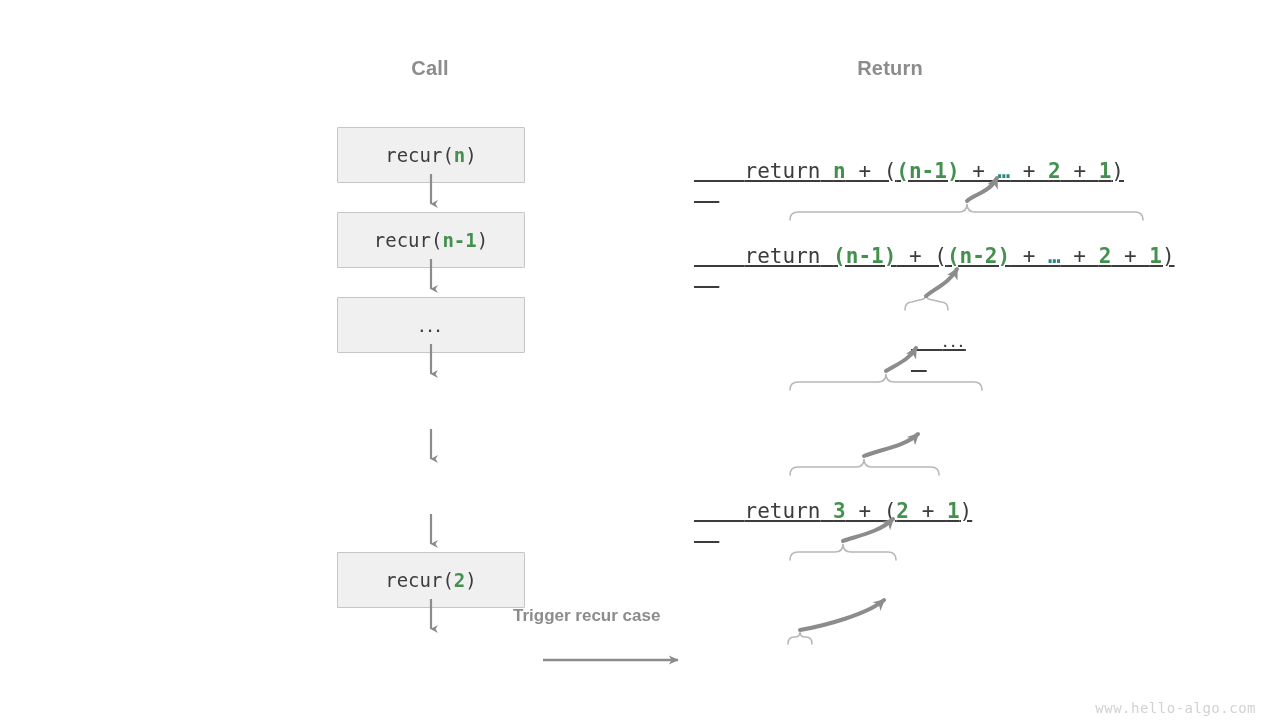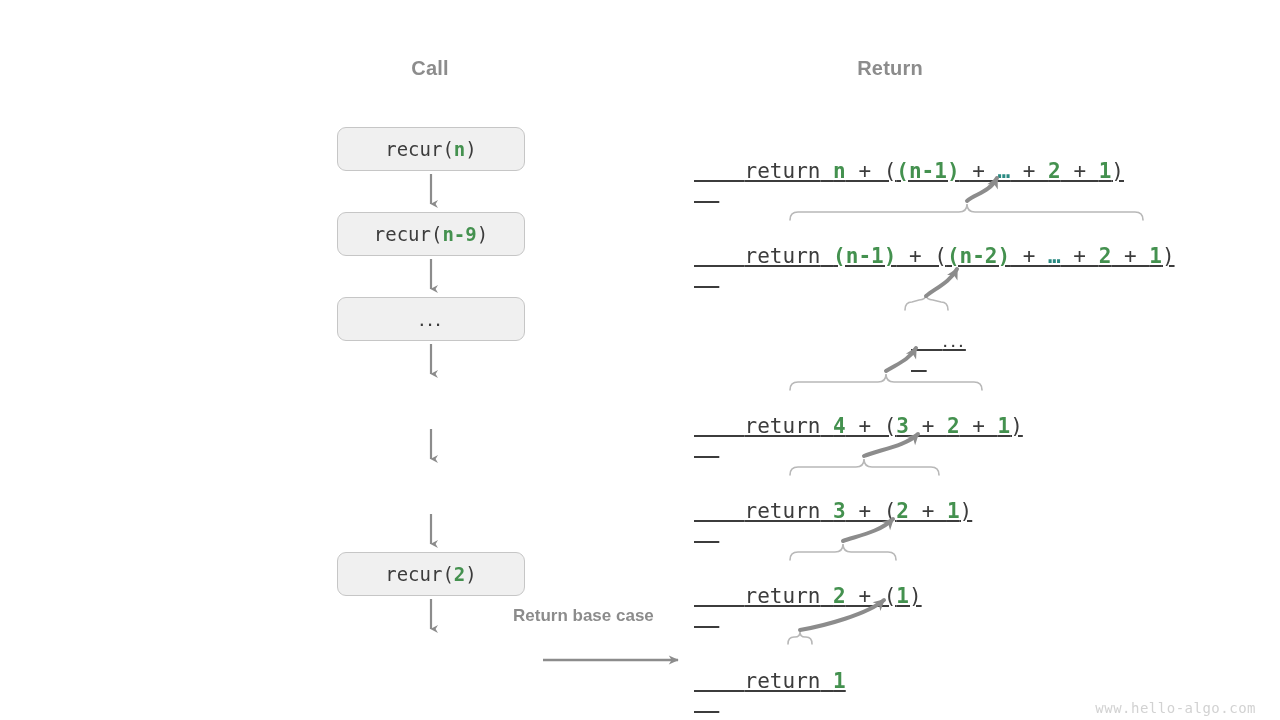--- a/index.html
+++ b/index.html
@@ -29,25 +29,25 @@
     transform: translateX(-50%);
   }
   #title-call   { left: 430px; top: 49px; }
   #title-return { left: 890px; top: 49px; }
 
   
   .call-box {
     position: absolute;
     left: 337px;
     width: 188px;
-    height: 44px;
+    height: 56px;
     box-sizing: border-box;
     background: #f0f0f0;
     border: 1.6px solid #c6c6c6;
-    border-radius: 9px;
+    border-radius: 1px;
     display: flex;
     align-items: center;
     justify-content: center;
     font-family: "DejaVu Sans Mono", monospace;
     font-size: 19px;
     color: #3c3c3c;
     letter-spacing: 0px;
   }
   .call-box .arg { color: #44914f; font-weight: bold; }
   .call-box.dots {
@@ -108,21 +108,21 @@
 <div id="canvas">
 
   <div class="col-title" id="title-call">Call</div>
   <div class="col-title" id="title-return">Return</div>
 
   <div class="call-box" style="top:119px">
     <span><span>recur(</span><span class="arg">n</span><span>)</span></span>
   </div>
 
   <div class="call-box" style="top:204px">
-    <span><span>recur(</span><span class="arg">n-9</span><span>)</span></span>
+    <span><span>recur(</span><span class="arg">n-1</span><span>)</span></span>
   </div>
 
   <div class="call-box dots" style="top:289px">
     <span>...</span>
   </div>
 
 
 
   <div class="call-box" style="top:544px">
     <span><span>recur(</span><span class="arg">2</span><span>)</span></span>
@@ -134,37 +134,28 @@
   </div>
 
   <div class="ret-line" style="left:694px; top:217px">
     <span>return</span><span> </span><span><span class="g">(n-1)</span> + (<span class="g">(n-2)</span> + <span class="el">…</span> + <span class="g">2</span> + <span class="g">1</span>)</span>
   </div>
 
   <div class="ret-line" style="left:911px; top:300px; font-family:'Liberation Sans',sans-serif; font-size:21px; letter-spacing:2px;">
     <span>...</span>
   </div>
 
-  <div class="ret-line" style="left:694px; top:387px">
-    <span>return</span><span> </span><span><span class="g">4</span> + (<span class="g">3</span> + <span class="g">2</span> + <span class="g">1</span>)</span>
-  </div>
 
   <div class="ret-line" style="left:694px; top:472px">
     <span>return</span><span> </span><span><span class="g">3</span> + (<span class="g">2</span> + <span class="g">1</span>)</span>
   </div>
 
-  <div class="ret-line" style="left:694px; top:557px">
-    <span>return</span><span> </span><span><span class="g">2</span> + (<span class="g">1</span>)</span>
-  </div>
-
-  <div class="ret-line" style="left:694px; top:642px">
-    <span>return</span><span> </span><span><span class="g">1</span></span>
-  </div>
-
-  <div id="trigger-label">Return base case</div>
+
+
+  <div id="trigger-label">Trigger recur case</div>
 
   <svg id="wires" viewBox="0 0 1280 720">
     <defs>
       <marker id="vtip" markerWidth="9" markerHeight="9" refX="4.5" refY="7.6" orient="auto" markerUnits="userSpaceOnUse">
         <path d="M0.6,0.6 L4.5,8.2 L8.4,0.6 L4.5,3.0 Z" fill="#8c8c8c"></path>
       </marker>
       <marker id="htip" markerWidth="11" markerHeight="10" refX="9.6" refY="5" orient="auto" markerUnits="userSpaceOnUse">
         <path d="M0.4,0.4 L10.4,5 L0.4,9.6 L3.2,5 Z" fill="#8c8c8c"></path>
       </marker>
       <marker id="curvetip" markerWidth="13" markerHeight="13" refX="10.5" refY="6.5" orient="auto" markerUnits="userSpaceOnUse">

